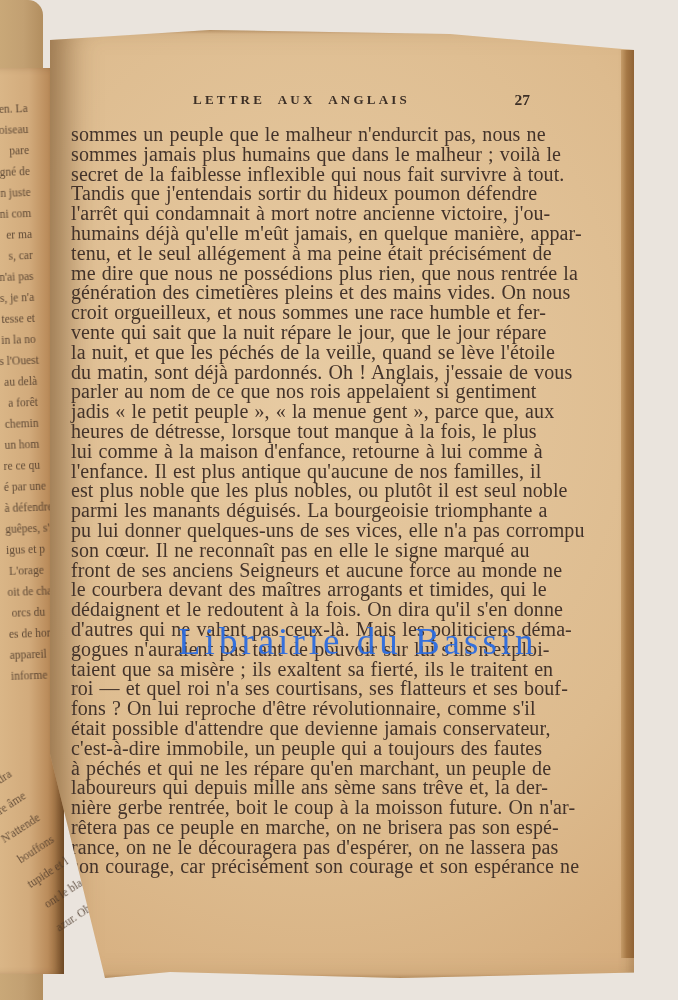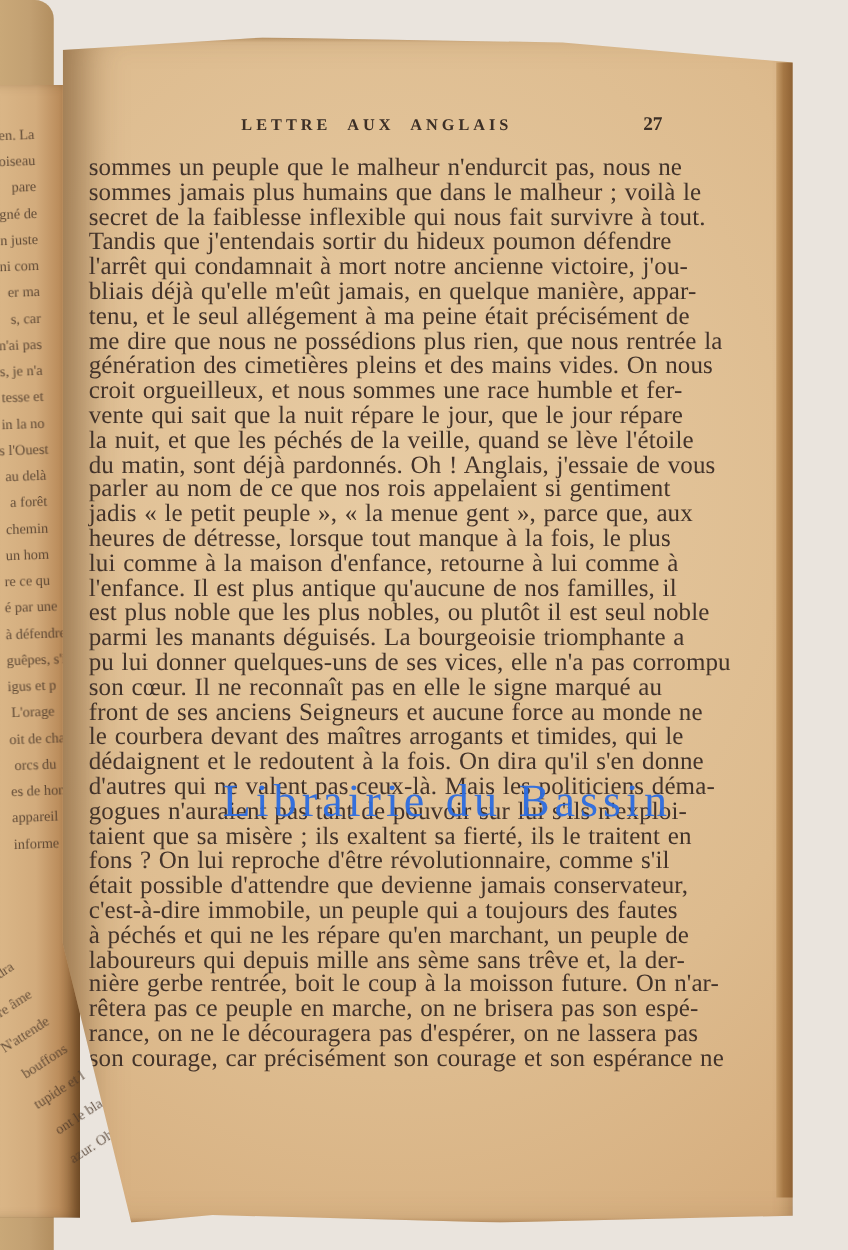--- a/index.html
+++ b/index.html
@@ -137,21 +137,21 @@
       <div class="running-title">LETTRE AUX ANGLAIS</div>
       <div class="page-number">27</div>
     </div>
 
     <div class="text-block">
         <div class="text-line">sommes un peuple que le malheur n'endurcit pas, nous ne</div>
         <div class="text-line">sommes jamais plus humains que dans le malheur ; voilà le</div>
         <div class="text-line">secret de la faiblesse inflexible qui nous fait survivre à tout.</div>
         <div class="text-line">Tandis que j'entendais sortir du hideux poumon défendre</div>
         <div class="text-line">l'arrêt qui condamnait à mort notre ancienne victoire, j'ou-</div>
-        <div class="text-line">bliais déjà qu'elle m'eût jamais, en quelque manière, appar-</div>
+        <div class="text-line">humains déjà qu'elle m'eût jamais, en quelque manière, appar-</div>
         <div class="text-line">tenu, et le seul allégement à ma peine était précisément de</div>
         <div class="text-line">me dire que nous ne possédions plus rien, que nous rentrée la</div>
         <div class="text-line">génération des cimetières pleins et des mains vides. On nous</div>
         <div class="text-line">croit orgueilleux, et nous sommes une race humble et fer-</div>
         <div class="text-line">vente qui sait que la nuit répare le jour, que le jour répare</div>
         <div class="text-line">la nuit, et que les péchés de la veille, quand se lève l'étoile</div>
         <div class="text-line">du matin, sont déjà pardonnés. Oh ! Anglais, j'essaie de vous</div>
         <div class="text-line">parler au nom de ce que nos rois appelaient si gentiment</div>
         <div class="text-line">jadis « le petit peuple », « la menue gent », parce que, aux</div>
         <div class="text-line">heures de détresse, lorsque tout manque à la fois, le plus</div>
@@ -160,20 +160,21 @@
         <div class="text-line">est plus noble que les plus nobles, ou plutôt il est seul noble</div>
         <div class="text-line">parmi les manants déguisés. La bourgeoisie triomphante a</div>
         <div class="text-line">pu lui donner quelques-uns de ses vices, elle n'a pas corrompu</div>
         <div class="text-line">son cœur. Il ne reconnaît pas en elle le signe marqué au</div>
         <div class="text-line">front de ses anciens Seigneurs et aucune force au monde ne</div>
         <div class="text-line">le courbera devant des maîtres arrogants et timides, qui le</div>
         <div class="text-line">dédaignent et le redoutent à la fois. On dira qu'il s'en donne</div>
         <div class="text-line">d'autres qui ne valent pas ceux-là. Mais les politiciens déma-</div>
         <div class="text-line">gogues n'auraient pas tant de pouvoir sur lui s'ils n'exploi-</div>
         <div class="text-line">taient que sa misère ; ils exaltent sa fierté, ils le traitent en</div>
+        <div class="text-line">roi — et quel roi n'a ses courtisans, ses flatteurs et ses bouf-</div>
         <div class="text-line">fons ? On lui reproche d'être révolutionnaire, comme s'il</div>
         <div class="text-line">était possible d'attendre que devienne jamais conservateur,</div>
         <div class="text-line">c'est-à-dire immobile, un peuple qui a toujours des fautes</div>
         <div class="text-line">à péchés et qui ne les répare qu'en marchant, un peuple de</div>
         <div class="text-line">laboureurs qui depuis mille ans sème sans trêve et, la der-</div>
         <div class="text-line">nière gerbe rentrée, boit le coup à la moisson future. On n'ar-</div>
         <div class="text-line">rêtera pas ce peuple en marche, on ne brisera pas son espé-</div>
         <div class="text-line">rance, on ne le découragera pas d'espérer, on ne lassera pas</div>
         <div class="text-line">son courage, car précisément son courage et son espérance ne</div>
       </div>

